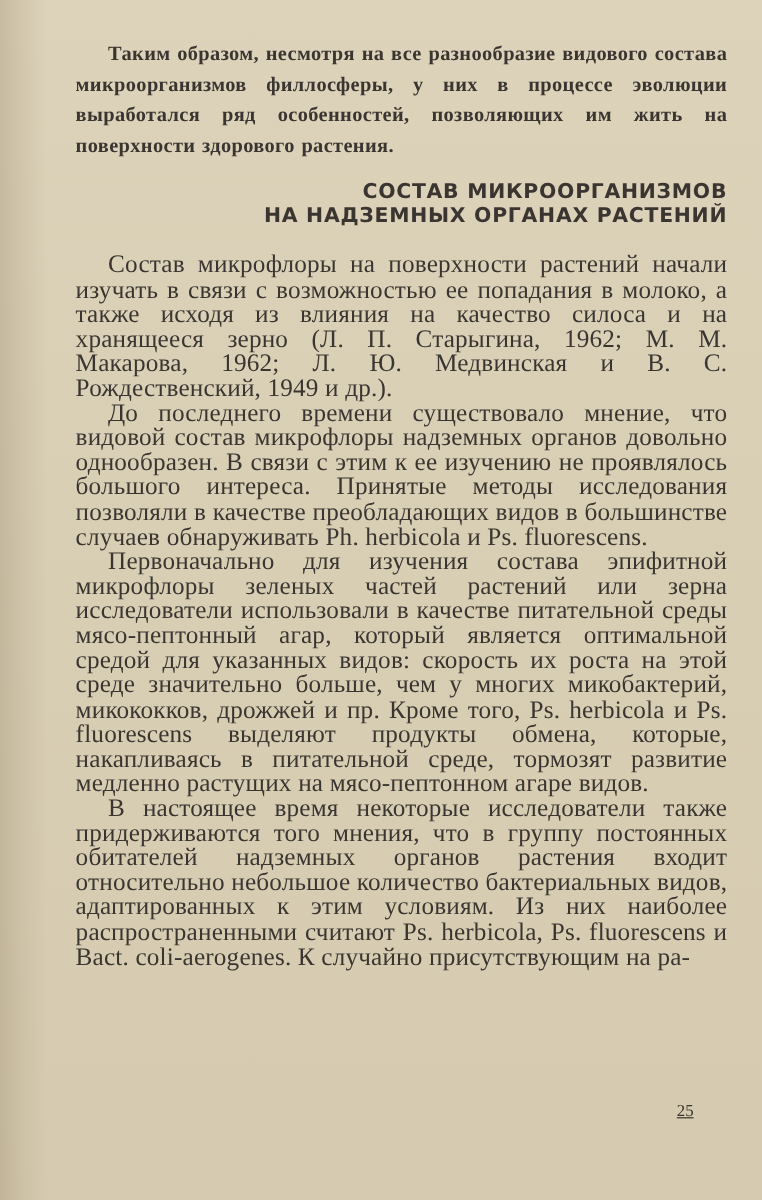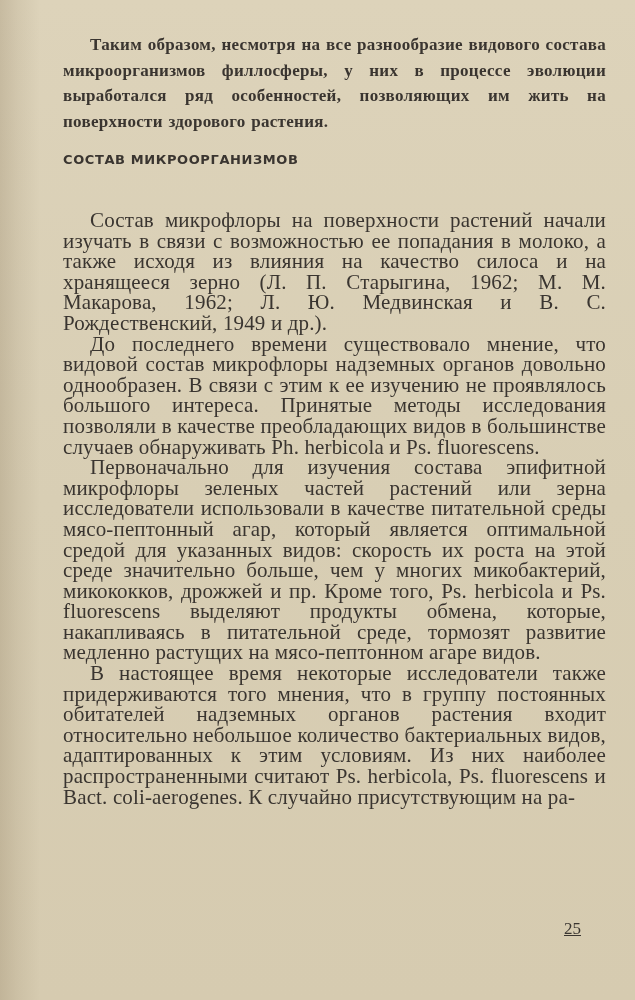--- a/index.html
+++ b/index.html
@@ -42,53 +42,54 @@
     font-size: 17px;
     letter-spacing: 0.3px;
     word-spacing: 1px;
     font-weight: bold;
   }
   .heading {
     position: absolute;
     left: 63px;
     width: 543px;
     top: 150px;
-    text-align: left;
+    text-align: right;
     font-family: "DejaVu Sans", "Liberation Sans", sans-serif;
     font-weight: bold;
-    font-size: 13px;
+    font-size: 17px;
     line-height: 20px;
     letter-spacing: 0.6px;
     color: #3a3530;
   }
   .heading div { white-space: nowrap; }
   .body {
     top: 210px;
   }
   .page-number {
     position: absolute;
     left: 564px;
     top: 919px;
     font-family: "Liberation Serif", "DejaVu Serif", serif;
-    font-size: 17px;
+    font-size: 14px;
     color: #3a3530;
     text-decoration: underline;
   }
 </style>
 </head>
 <body>
 
 <div class="page">
 
   <div class="block intro">
     <p>Таким образом, несмотря на все разнообразие видового состава микроорганизмов филлосферы, у них в процессе эволюции выработался ряд особенностей, позволяющих им жить на поверхности здорового растения.</p>
   </div>
 
   <div class="heading">
     <div>СОСТАВ МИКРООРГАНИЗМОВ</div>
+    <div>НА НАДЗЕМНЫХ ОРГАНАХ РАСТЕНИЙ</div>
   </div>
 
   <div class="block body">
     <p>Состав микрофлоры на поверхности растений начали изучать в связи с возможностью ее попадания в молоко, а также исходя из влияния на качество силоса и на хранящееся зерно (Л. П. Старыгина, 1962; М. М. Макарова, 1962; Л. Ю. Медвинская и В. С. Рождественский, 1949 и др.).</p>
     <p>До последнего времени существовало мнение, что видовой состав микрофлоры надземных органов довольно однообразен. В связи с этим к ее изучению не проявлялось большого интереса. Принятые методы исследования позволяли в качестве преобладающих видов в большинстве случаев обнаруживать Ph. herbicola и Ps. fluorescens.</p>
     <p>Первоначально для изучения состава эпифитной микрофлоры зеленых частей растений или зерна исследователи использовали в качестве питательной среды мясо-пептонный агар, который является оптимальной средой для указанных видов: скорость их роста на этой среде значительно больше, чем у многих микобактерий, микококков, дрожжей и пр. Кроме того, Ps. herbicola и Ps. fluorescens выделяют продукты обмена, которые, накапливаясь в питательной среде, тормозят развитие медленно растущих на мясо-пептонном агаре видов.</p>
     <p>В настоящее время некоторые исследователи также придерживаются того мнения, что в группу постоянных обитателей надземных органов растения входит относительно небольшое количество бактериальных видов, адаптированных к этим условиям. Из них наиболее распространенными считают Ps. herbicola, Ps. fluorescens и Bact. coli-aerogenes. К случайно присутствующим на ра-</p>
   </div>
 
   <div class="page-number">25</div>

